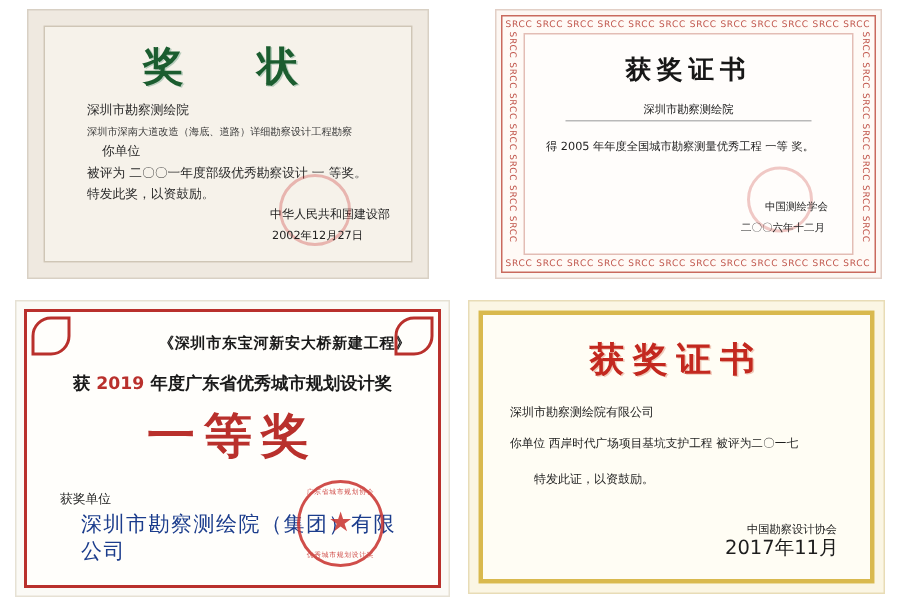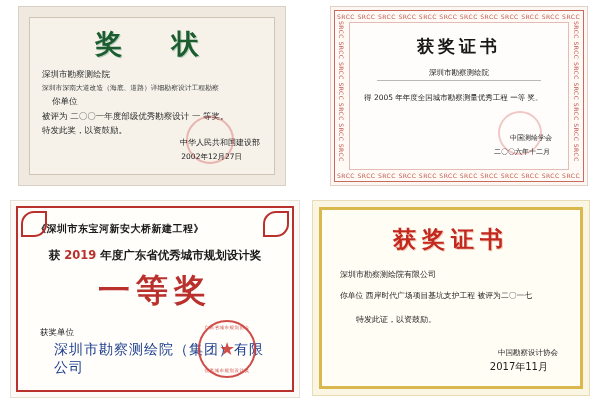--- a/index.html
+++ b/index.html
@@ -36,21 +36,21 @@
     border: 1px solid #d8d0c4;
     padding: 10px;
   }
   #cert-tl .inner {
     box-sizing: border-box;
     width: 100%;
     height: 100%;
     background: #f6f2ea;
     border: 1px solid #cfc6b6;
     position: relative;
-    padding: 6px 12px;
+    padding: 6px 28px;
   }
   #cert-tl .title {
     text-align: center;
     font-family: "DejaVu Serif", "Liberation Serif", serif;
     font-weight: bold;
     font-size: 27px;
     letter-spacing: 20px;
     color: #1b5d2f;
     margin: 2px 0 6px 10px;
     text-shadow: 1px 1px 0 #b9cdbd;
@@ -215,21 +215,21 @@
     content: "";
     position: absolute;
     width: 22px;
     height: 22px;
     border: 2px solid #b9302c;
     border-radius: 50% 0 50% 0;
   }
   #cert-bl .ornate:before { left: 3px; top: 3px; }
   #cert-bl .ornate:after { right: 3px; top: 3px; }
   #cert-bl .project {
-    text-align: left;
+    text-align: right;
     font-size: 10px;
     font-weight: bold;
     color: #1a1a1a;
     letter-spacing: .5px;
     margin-bottom: 12px;
   }
   #cert-bl .awardline {
     text-align: center;
     font-size: 11.5px;
     font-weight: bold;
@@ -339,23 +339,23 @@
   }
   #cert-br .issuer {
     position: absolute;
     right: 22px;
     bottom: 28px;
     font-size: 7.5px;
     color: #1d1d1d;
   }
   #cert-br .date {
     position: absolute;
-    right: 32px;
+    right: 21px;
     bottom: 12px;
-    font-size: 10px;
+    font-size: 13px;
     color: #1d1d1d;
     margin-left: 33px;
   }
 </style>
 </head>
 <body>
 
 <div class="grid">
 
   <div class="cert" id="cert-tl">

